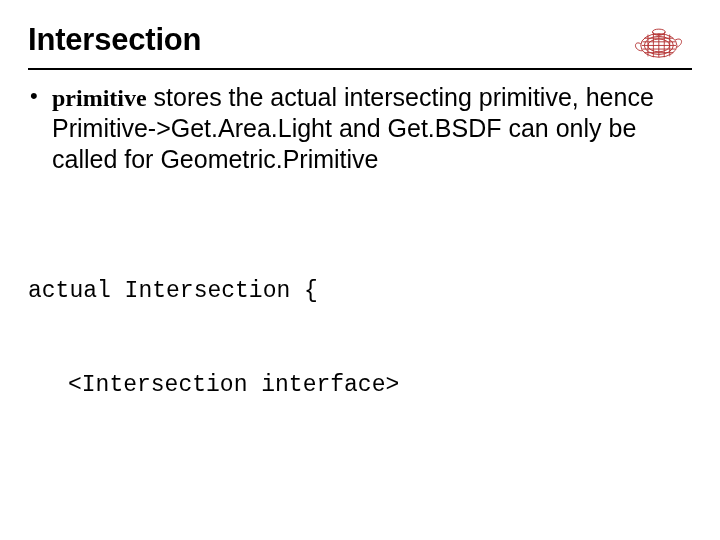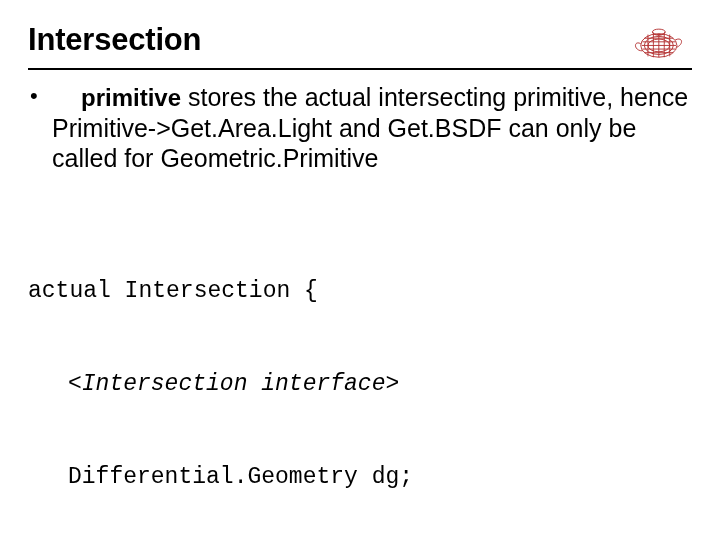--- a/index.html
+++ b/index.html
@@ -58,43 +58,41 @@
     width: 22px;
     font-size: 22px;
     line-height: 1.3;
     text-align: left;
     padding-left: 2px;
   }
   .bullet-text {
     flex: 1 1 auto;
   }
   .mono {
-    font-family: Liberation Sans, sans-serif;
-    margin-left: 29px;
+    font-family: Liberation Serif, serif;
   }
   .bullet-text .mono {
     font-weight: bold;
     font-size: 24px;
   }
   .code-block {
     margin-top: 40px;
     font-family: "Courier New", Courier, monospace;
     font-size: 23px;
     line-height: 1.35;
     white-space: pre;
     padding-left: 0;
   }
   .code-line {
     display: block;
   }
   .code-indent {
     padding-left: 40px;
   }
   .italic {
-    font-style: italic;
   }
 </style>
 </head>
 <body>
 
 <div class="slide">
 
   <div class="title-row">
     <div class="title">Intersection</div>
     <div class="logo">
@@ -128,20 +126,19 @@
     <div class="bullet-row">
       <div class="dot">•</div>
       <div class="bullet-text">
         <span class="mono">primitive</span><span> stores the actual intersecting primitive, hence Primitive-&gt;Get.Area.Light and Get.BSDF can only be called for Geometric.Primitive</span>
       </div>
     </div>
 
     <div class="code-block">
       <span class="code-line">actual Intersection {</span>
       <span class="code-line code-indent italic">&lt;Intersection interface&gt;</span>
-      <span class="code-line code-indent">Differential.Geometry dg;</span>
       
       
       
     </div>
   </div>
 
 </div>
 
 </body></html>

